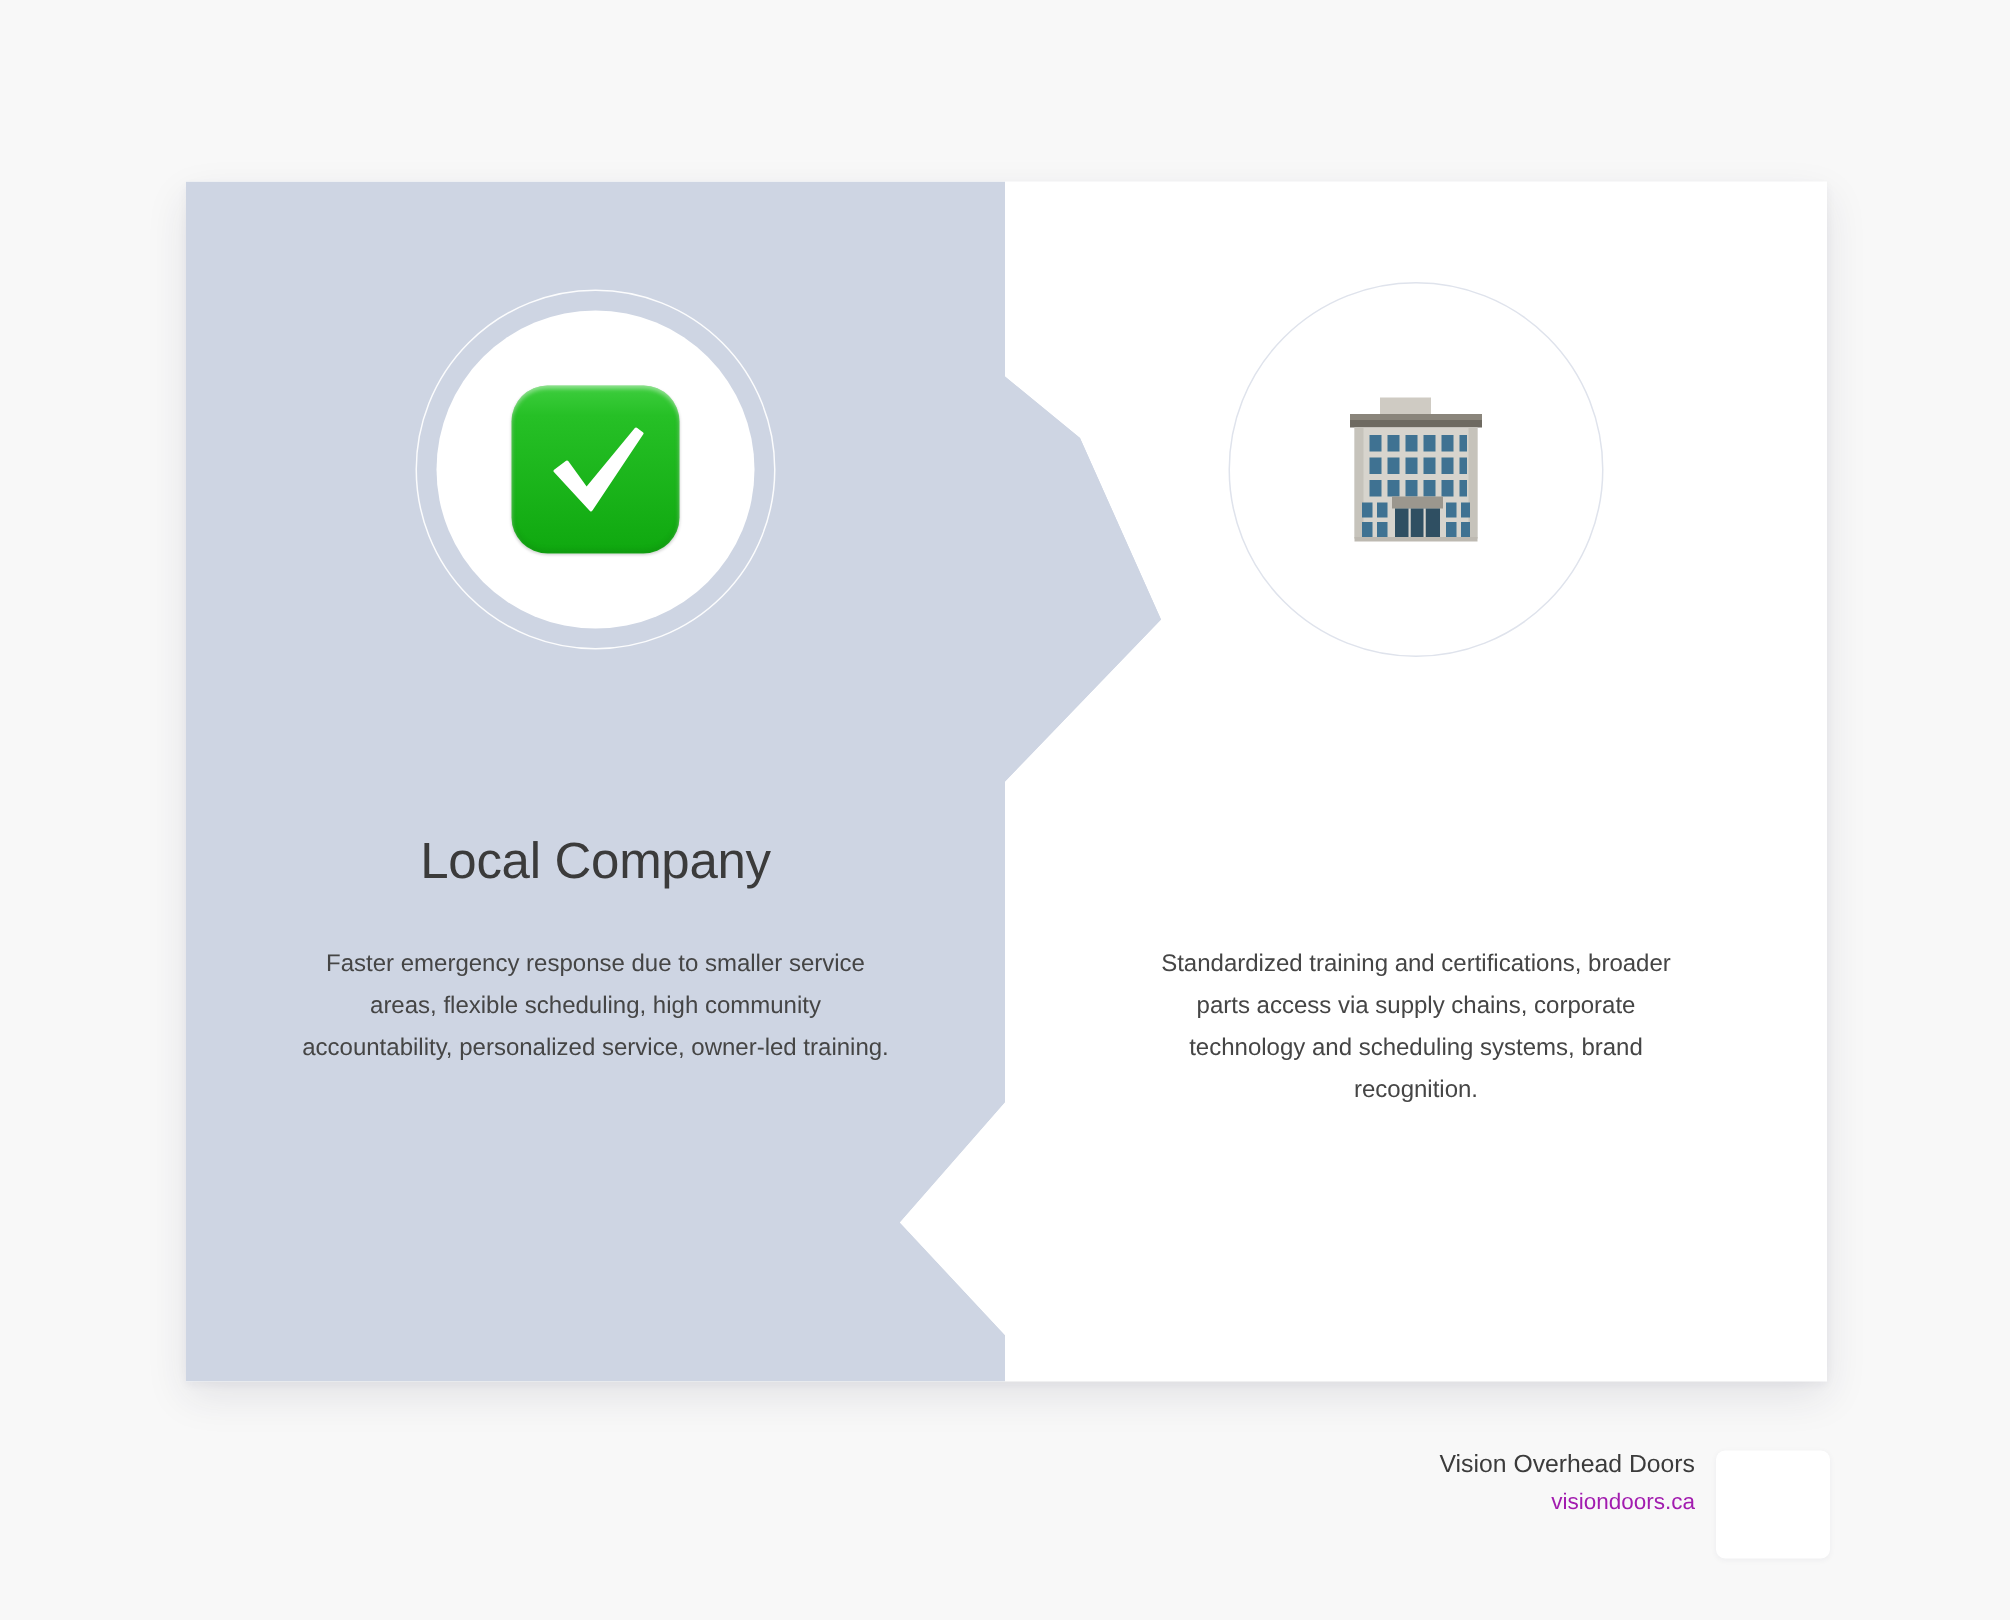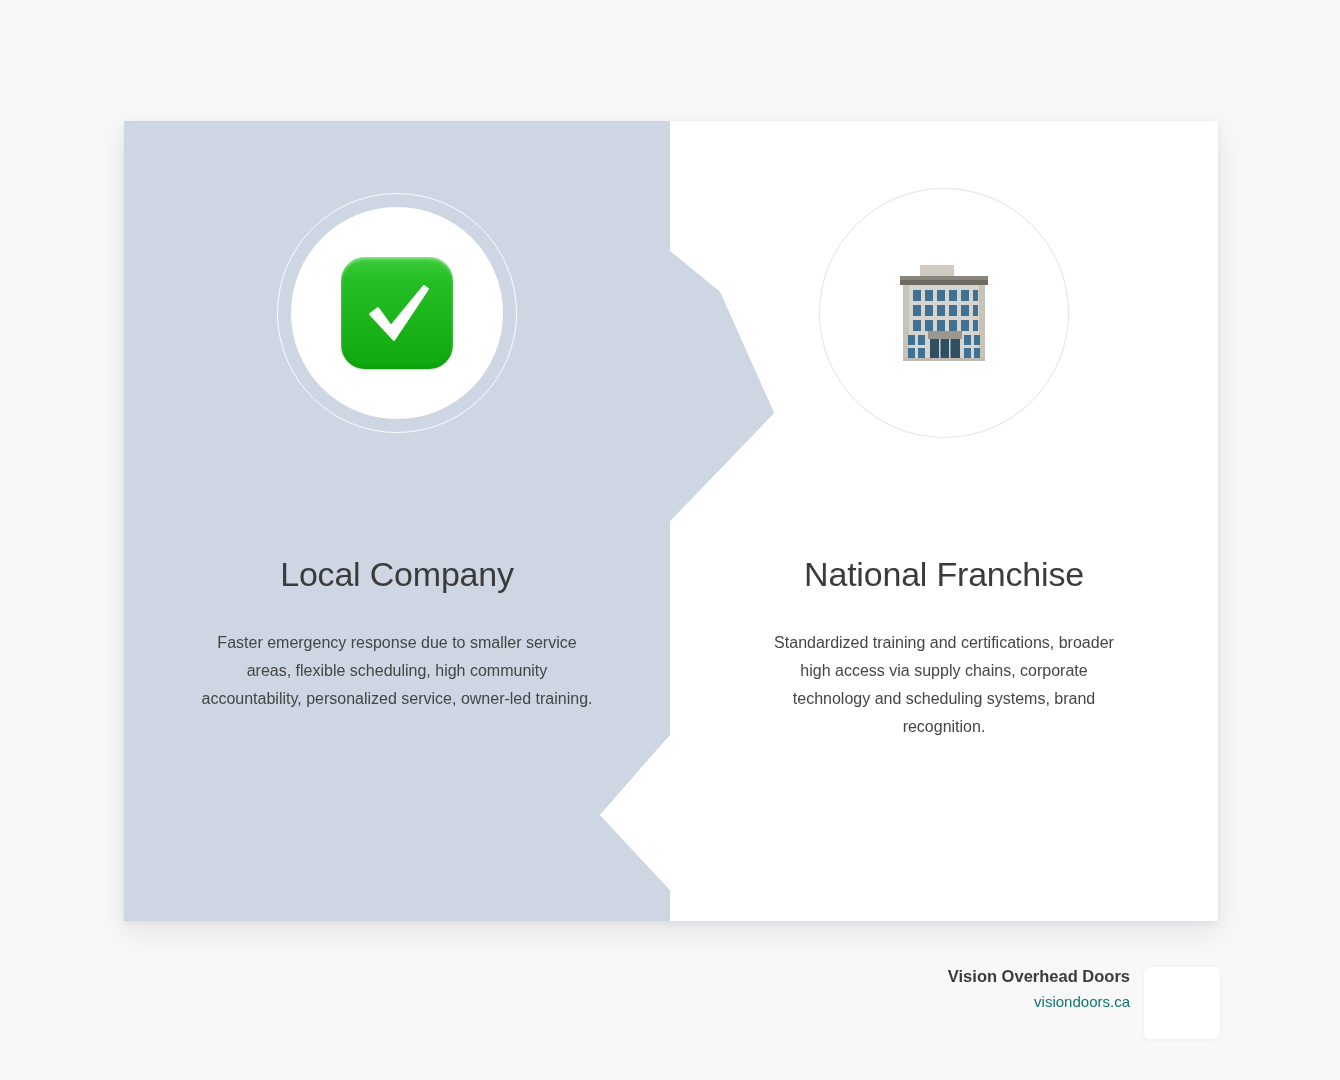--- a/index.html
+++ b/index.html
@@ -153,28 +153,28 @@
     height: 78px;
   }
   #brand-text {
     position: absolute;
     right: 90px;
     top: 0;
     text-align: right;
   }
   #brand-name {
     font-size: 16.5px;
-    font-weight: bold;
+    font-weight: normal;
     color: #3b3b3b;
     line-height: 26px;
     white-space: nowrap;
   }
   #brand-site {
     font-size: 15px;
-    color: #0f766e;
+    color: #a21caf;
     line-height: 26px;
     white-space: nowrap;
   }
   #brand-logo-card {
     position: absolute;
     right: 0;
     top: 4px;
     width: 76px;
     height: 72px;
     background: #ffffff;
@@ -266,22 +266,21 @@
           <rect x="36" y="68" width="34" height="8" fill="#9b978e"></rect>
 
           <rect x="38" y="76" width="30" height="20" fill="#2f4f62"></rect>
           <rect x="47" y="76" width="1.5" height="20" fill="#d7d4cd"></rect>
           <rect x="57" y="76" width="1.5" height="20" fill="#d7d4cd"></rect>
 
           <rect x="11" y="95" width="82" height="3" fill="#bdb9b1"></rect>
         </svg>
       </div>
     </div>
-    <div class="col-title">National Franchise</div>
-    <div class="col-desc" id="desc-right">Standardized training and certifications, broader high access via supply chains, corporate technology and scheduling systems, brand recognition.</div>
+    <div class="col-desc" id="desc-right">Standardized training and certifications, broader parts access via supply chains, corporate technology and scheduling systems, brand recognition.</div>
   </div>
 
 </div>
 
 <div id="brand-footer">
   <div id="brand-text">
     <div id="brand-name">Vision Overhead Doors</div>
     <div id="brand-site">visiondoors.ca</div>
   </div>
   <div id="brand-logo-card"></div>

